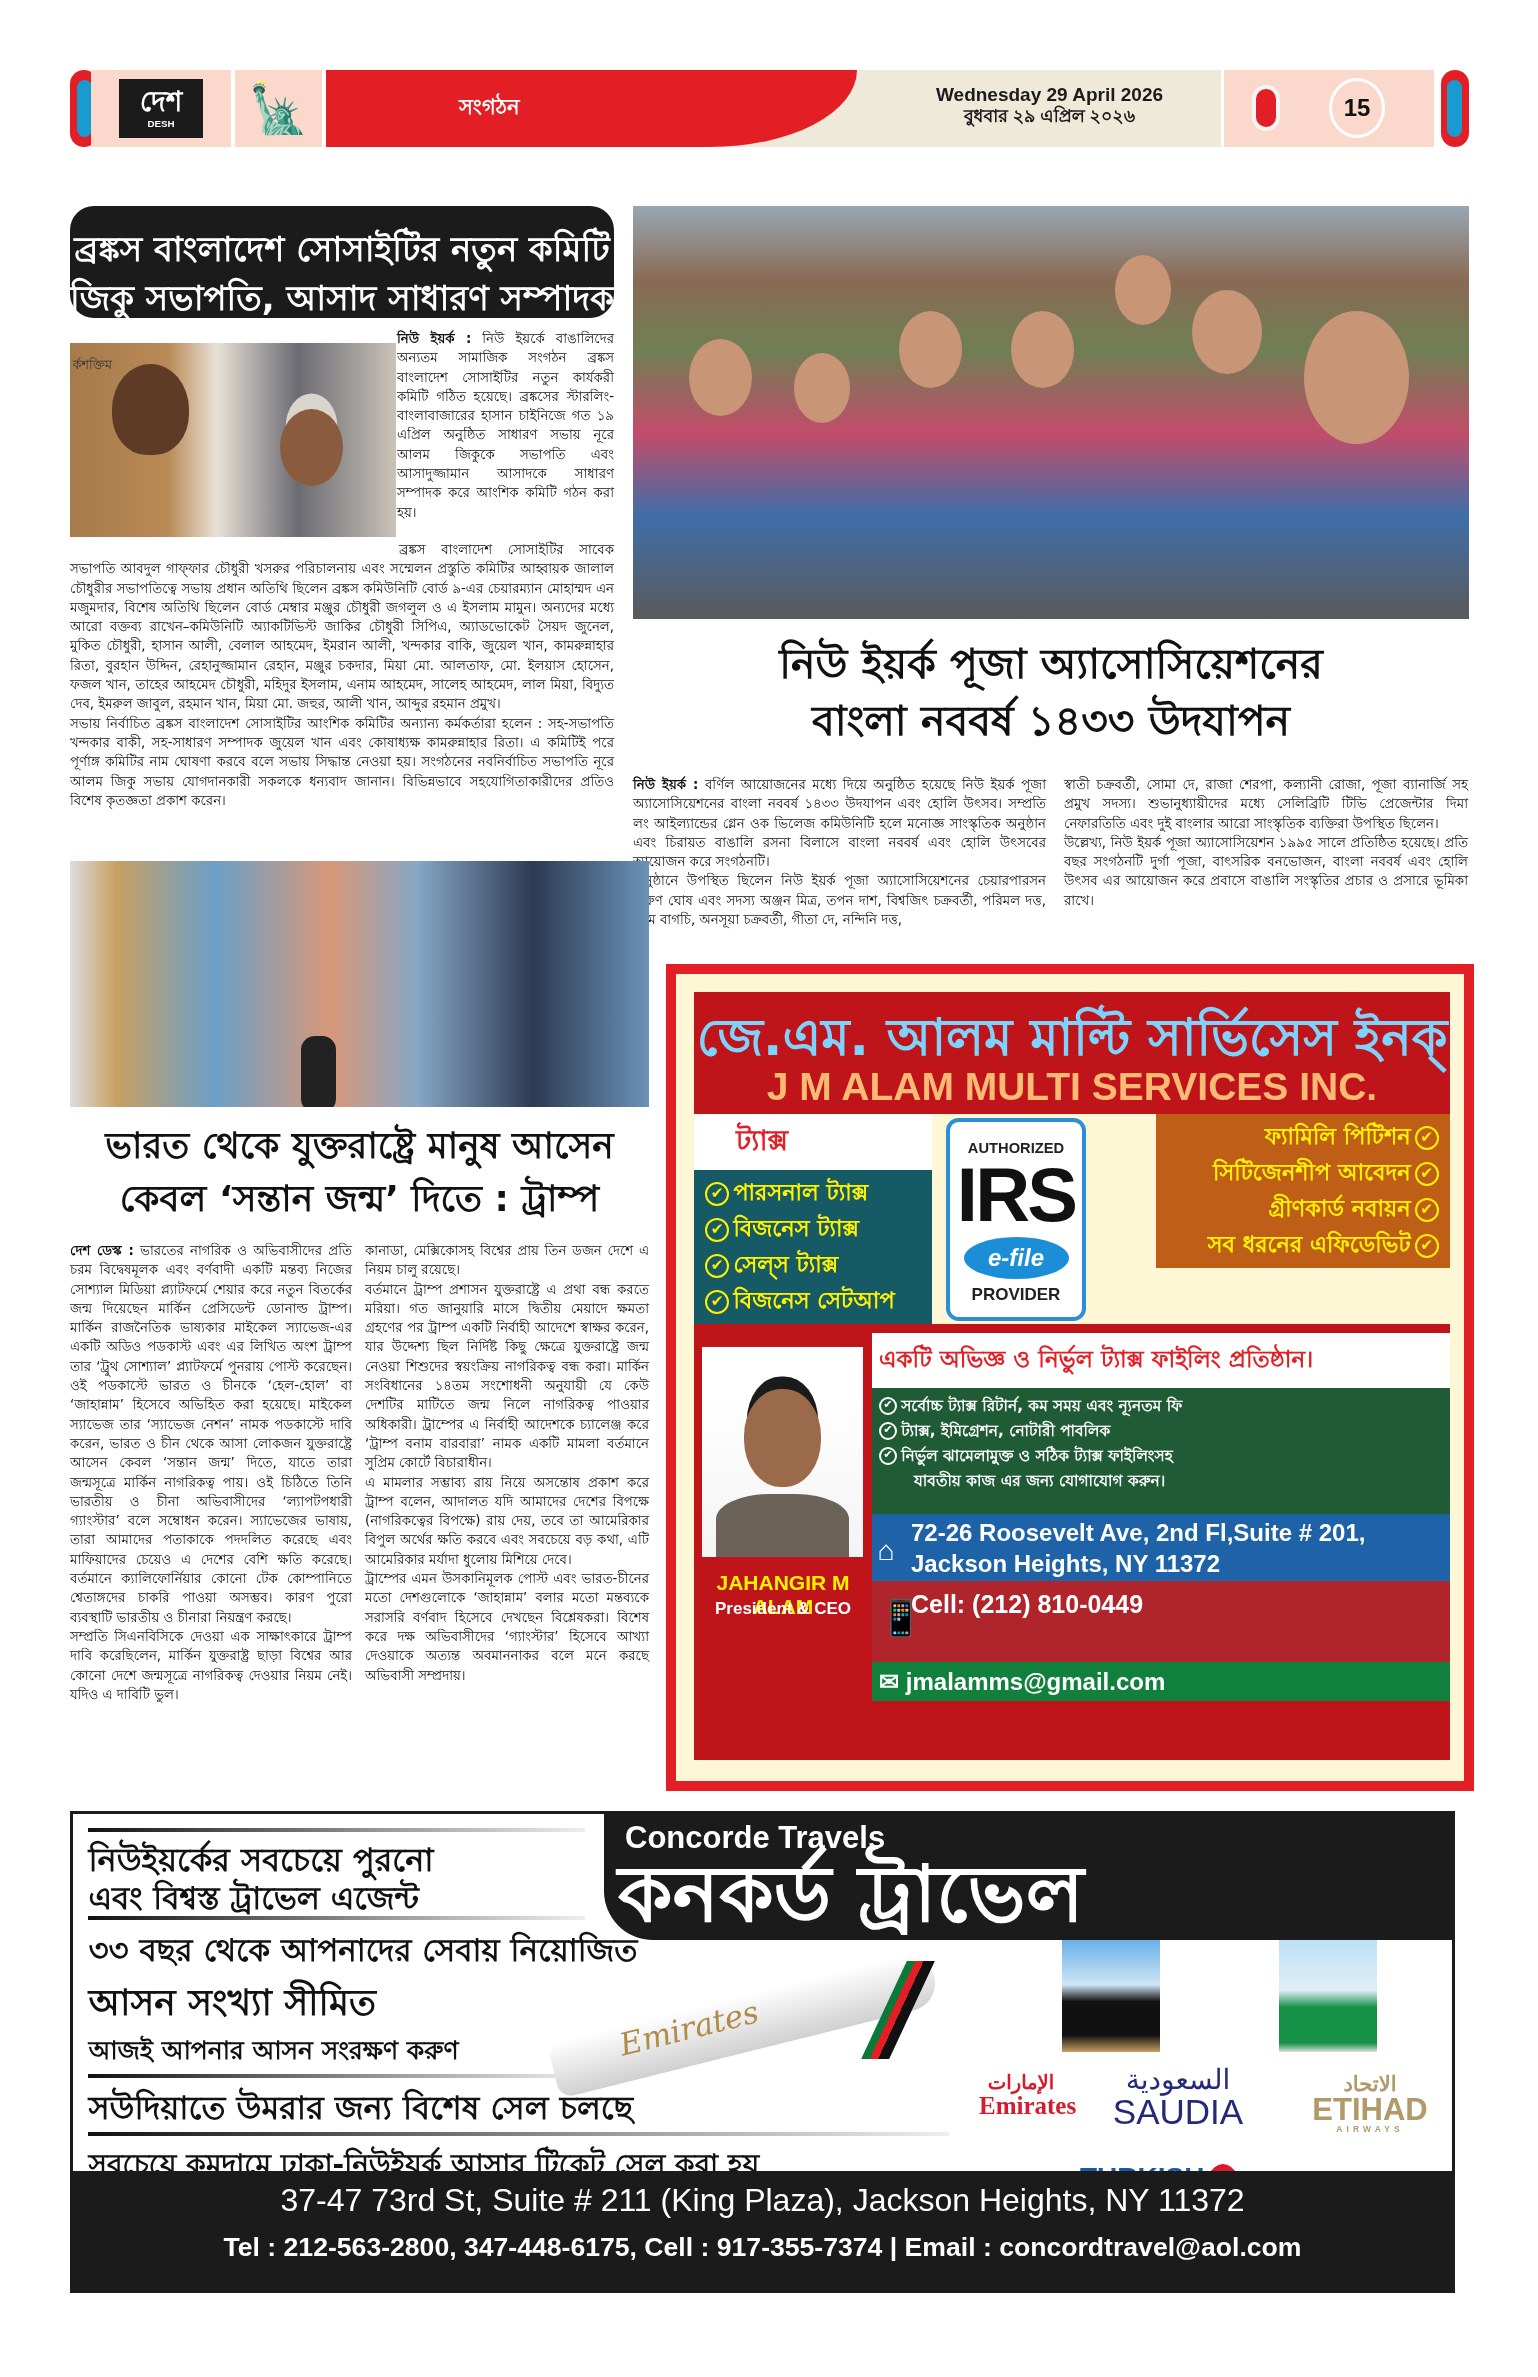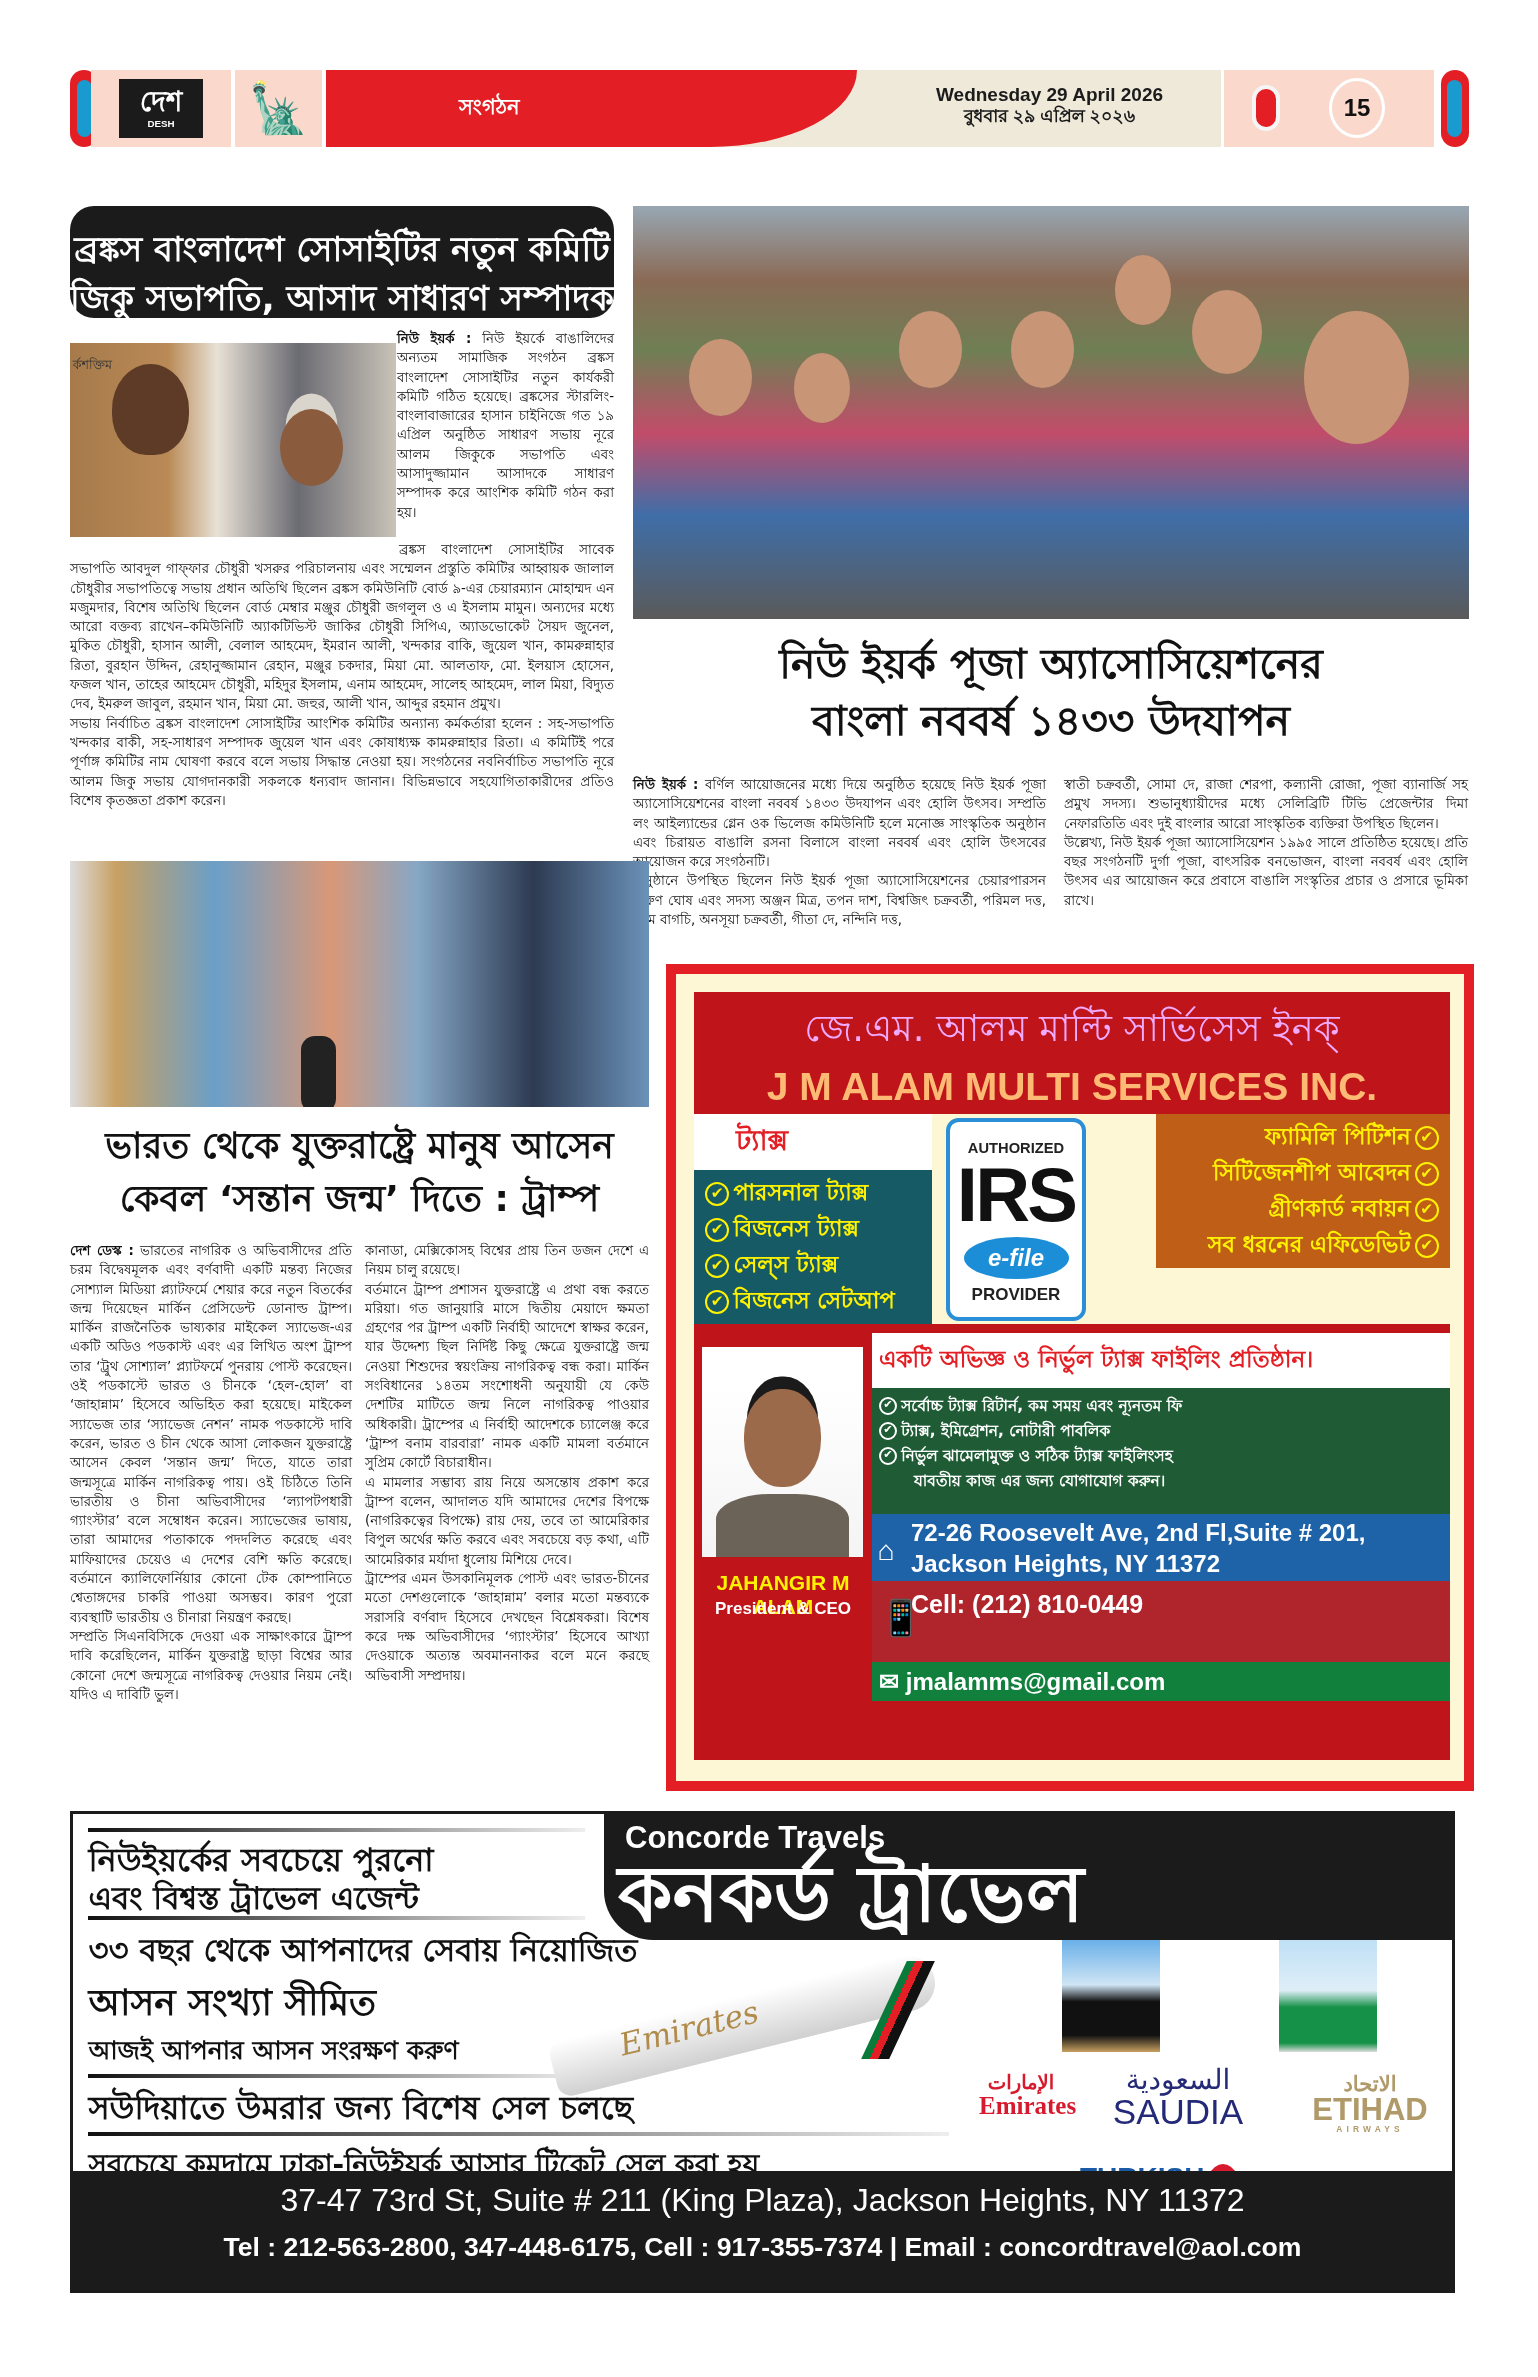--- a/index.html
+++ b/index.html
@@ -43,21 +43,21 @@
   #a2-col2{left:1064px;top:775px;width:404px;}
   
   #a3-photo{left:70px;top:861px;width:579px;height:246px;background:linear-gradient(90deg,#ddd 0%,#c8a062 8%,#6b9fc8 25%,#d89878 45%,#86a7c6 60%,#2d3a52 80%,#6b92b8 100%);}
   #a3-head{left:70px;top:1119px;width:579px;text-align:center;font-weight:bold;font-size:36px;line-height:53px;}
   #a3-col1{left:70px;top:1241px;width:282px;}
   #a3-col2{left:365px;top:1241px;width:284px;}
   
   #ad1{left:666px;top:964px;width:808px;height:827px;background:#e31e24;padding:9.8px;}
   #ad1 .cream{position:absolute;left:9.8px;top:9.8px;right:9.8px;bottom:9.8px;background:#fdf7d6;}
   #ad1 .inner{position:absolute;left:28px;top:28px;right:24px;bottom:31px;background:#c0141b;}
-  .ad1-title{position:absolute;left:0;top:7px;width:100%;text-align:center;color:#f0abfc;font-weight:normal;font-size:37px;}
+  .ad1-title{position:absolute;left:0;top:7px;width:100%;text-align:center;color:#7dd3fc;font-weight:bold;font-size:51px;}
   .ad1-title-en{position:absolute;left:0;top:73px;width:100%;text-align:center;color:#fdba74;font-family:"Liberation Sans",sans-serif;font-weight:bold;font-size:39px;}
   .ad1-mid{position:absolute;left:0;top:122px;width:100%;height:210px;background:#fdf7d6;}
   .tax-col{position:absolute;left:0;top:0;width:238px;height:210px;}
   .tax-col .hd,.imm-col .hd{height:56px;background:#fff;color:#e31e24;font-weight:bold;font-size:28px;display:flex;align-items:center;}
   .tax-col .hd{padding-left:42px;}
   .tax-col .list{background:#165a66;height:154px;padding:4.2px 7px;}
   .imm-col{position:absolute;right:0;top:0;width:294px;height:210px;}
   .imm-col .hd{justify-content:flex-end;padding-right:63px;}
   .imm-col .list{background:#bf5e16;height:154px;padding:4.2px 7px;text-align:right;}
   .svc{color:#fff200;font-weight:bold;font-size:22.4px;line-height:36px;white-space:nowrap;}

